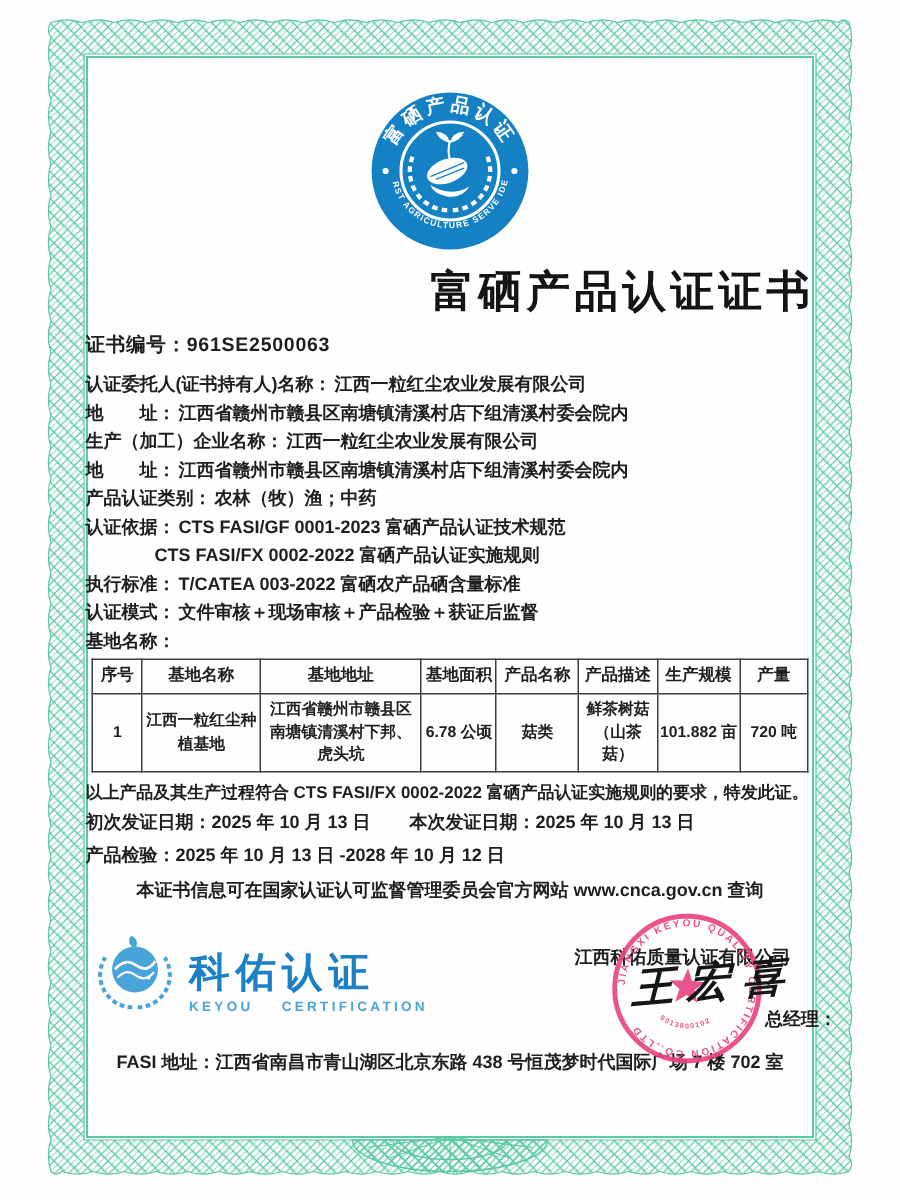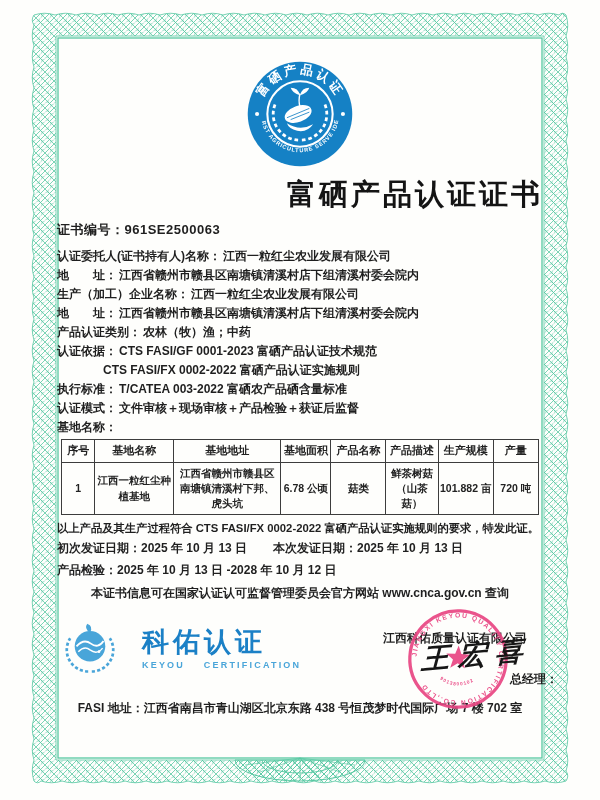--- a/index.html
+++ b/index.html
@@ -22,21 +22,21 @@
   .scope th, .scope td { border:1.2px solid #3d3d3d; padding:2px 1px; line-height:1.45; overflow:hidden; }
   .scope th { height:23px; font-weight:700; font-size:11px; }
   .scope td { height:52px; }
 
   .statement { font-size:11.3px; font-weight:700; margin-top:6px; white-space:nowrap; }
   .dates { font-size:12px; font-weight:700; margin-top:4px; line-height:17.5px; }
   .dates .grp1 { display:inline-block; width:216px; }
   .cnca { text-align:center; font-size:12px; font-weight:700; margin-top:6px; white-space:nowrap; }
 
   .issuer { position:relative; height:90px; margin-top:4px; }
-  .klogo { position:absolute; left:6px; top:16px; display:flex; align-items:center;gap:16px; }
+  .klogo { position:absolute; left:6px; top:16px; display:flex; align-items:flex-end; }
   .klogo-txt { margin-left:9px; }
   .klogo-cn { font-size:27px; font-weight:800; color:#1b80c6; letter-spacing:4px; line-height:1; }
   .klogo-en { font-size:9px; font-weight:700; color:#49a5d9; letter-spacing:2.2px; margin-top:4px; white-space:pre; }
   .company-block { position:absolute; left:326px; top:24px; width:175px; font-size:12px; font-weight:700; z-index:2; }
   .signer { margin-top:24px;text-align:right; }
   .seal { position:absolute; left:348px; top:0px; width:106px; height:106px; opacity:.92; z-index:3; transform:rotate(3deg); }
   .signature { position:absolute; left:364px; top:30px; font-size:28px; font-weight:700; color:#161616;
                transform:rotate(-5deg) skewX(-6deg); letter-spacing:9px; z-index:4; font-style:italic; }
 
   .fasi { text-align:center; font-size:12px; font-weight:600; margin-top:4px; white-space:nowrap; }

